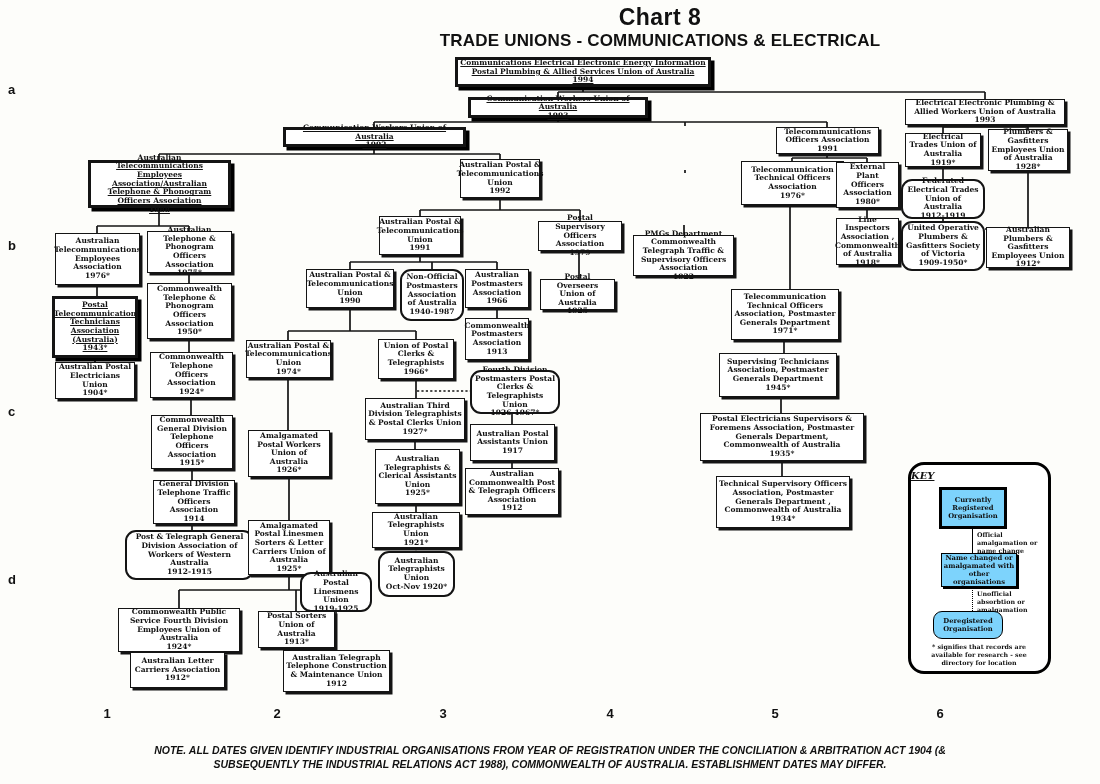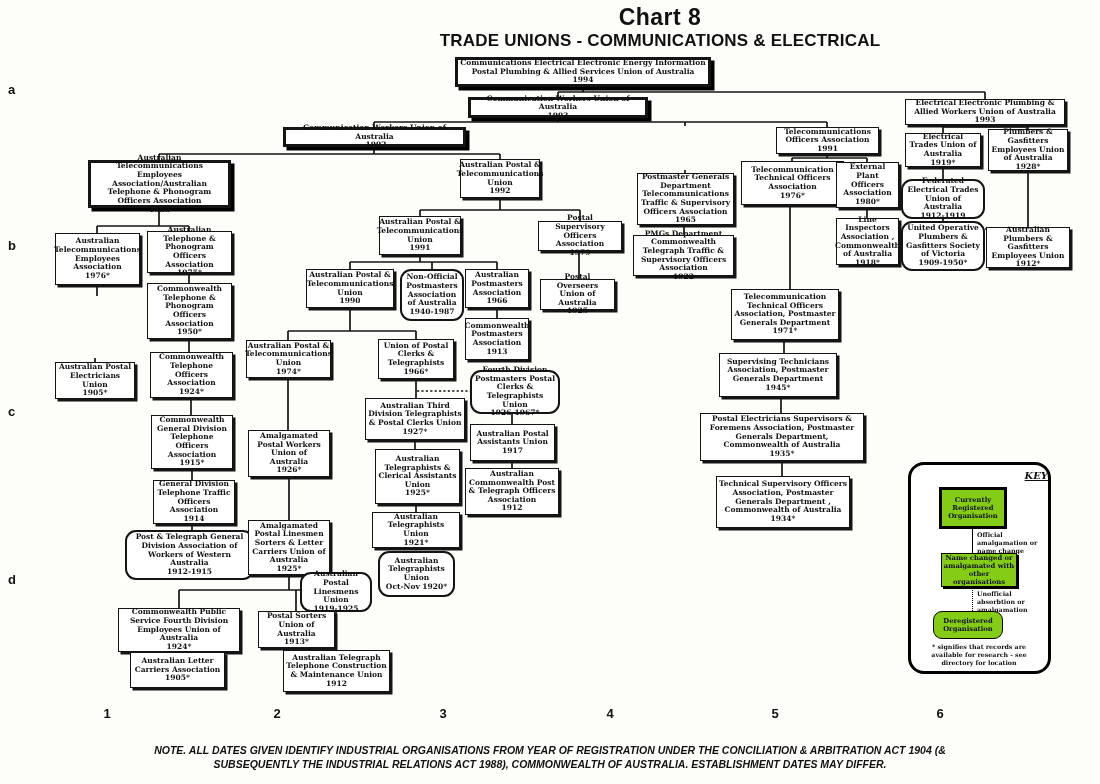--- a/index.html
+++ b/index.html
@@ -2,37 +2,37 @@
 <html><head>
 <meta charset="utf-8">
 <style>
   html,body{margin:0;padding:0;background:#e8e8e4;}
   #page{position:relative;width:1100px;height:784px;background:#fdfdfa;overflow:hidden;
         font-family:"DejaVu Serif",serif;color:#111;}
   #wires{position:absolute;left:0;top:0;}
   .node{position:absolute;display:flex;align-items:center;justify-content:center;text-align:center;
         font:bold 7.5px/1.15 "DejaVu Serif",serif;border:1.6px solid #141414;background:#fff;
         box-shadow:2.5px 2.5px 0 #141414;white-space:pre-line;padding:1px 2px;box-sizing:border-box;}
-  .t{border-width:3px;box-shadow:3.5px 3.5px 0 #000;}
+  .t{border-width:3px;box-shadow:3.5px 3.5px 0 #000;text-decoration:underline;}
   .r{border-radius:11px;box-shadow:none;border-width:2px;}
   .title-wrap{position:absolute;left:330px;top:4px;width:660px;text-align:center;
         font-family:"Liberation Sans",sans-serif;font-weight:bold;}
   .title-line1{font-size:23px;letter-spacing:.5px;}
   .title-line2{font-size:17px;letter-spacing:.2px;}
   .rowlabel{position:absolute;left:8px;font:bold 13px "Liberation Sans",sans-serif;}
   .collabel{position:absolute;top:706px;width:20px;text-align:center;font:bold 13px "Liberation Sans",sans-serif;}
   .note{position:absolute;left:140px;top:744px;width:820px;text-align:center;white-space:pre-line;
         font:italic bold 10.5px/1.3 "Liberation Sans",sans-serif;}
   
   #key{position:absolute;left:908px;top:462px;width:137px;height:206px;border:3.5px solid #000;
        border-radius:16px;background:#fff;}
-  .key-title{position:absolute;left:0;top:5px;width:100%;text-align:right;
+  .key-title{position:absolute;left:0;top:5px;width:100%;text-align:left;
        font:italic bold 10px "DejaVu Serif",serif;text-decoration:underline;}
   .key-box{position:absolute;display:flex;align-items:center;justify-content:center;text-align:center;
-       font:bold 6.8px/1.2 "DejaVu Serif",serif;background:#84cc16;box-sizing:border-box;padding:1px;}
+       font:bold 6.8px/1.2 "DejaVu Serif",serif;background:#7dd3fc;box-sizing:border-box;padding:1px;}
   .key-reg{left:28px;top:22px;width:68px;height:42px;border:3px solid #000;}
   .key-name{left:18px;top:88px;width:76px;height:34px;border:1.6px solid #000;box-shadow:2px 2px 0 #000;margin-left:12px;}
   .key-dereg{left:22px;top:146px;width:70px;height:28px;border:1.8px solid #000;border-radius:9px;}
   .key-line{position:absolute;left:61px;width:0;border-left:1.6px solid #000;}
   .key-line.solid{top:64px;height:24px;}
   .key-line.dotted{top:122px;height:24px;border-left-style:dotted;}
   .key-lbl{position:absolute;left:66px;width:68px;font:bold 6.3px/1.25 "DejaVu Serif",serif;text-align:left;}
   .key-foot{position:absolute;left:7px;top:178px;width:122px;text-align:center;
        font:bold 6.3px/1.3 "DejaVu Serif",serif;}
 </style>
@@ -95,22 +95,20 @@
   <div class="node" style="left:776px;top:127px;width:103px;height:27px">Telecommunications Officers Association
 1991</div>
   <div class="node" style="left:905px;top:133px;width:76px;height:34px">Electrical Trades Union of Australia
 1919*</div>
   <div class="node" style="left:988px;top:129px;width:80px;height:42px">Plumbers &amp; Gasfitters Employees Union of Australia
 1928*</div>
   <div class="node t" style="left:88px;top:160px;width:143px;height:48px">Australian Telecommunications Employees Association/Australian Telephone &amp; Phonogram Officers Association
 1988</div>
   <div class="node" style="left:460px;top:159px;width:80px;height:39px">Australian Postal &amp; Telecommunications Union
 1992</div>
-  <div class="node" style="left:637px;top:173px;width:97px;height:52px">Postmaster Generals Department Telecommunications Traffic &amp; Supervisory Officers Association
-1965</div>
   <div class="node" style="left:741px;top:161px;width:103px;height:44px">Telecommunication Technical Officers Association
 1976*</div>
   <div class="node" style="left:836px;top:162px;width:63px;height:46px">External Plant Officers Association
 1980*</div>
   <div class="node r" style="left:901px;top:179px;width:84px;height:40px">Federated Electrical Trades Union of Australia
 1912-1919</div>
   <div class="node" style="left:836px;top:218px;width:63px;height:47px">Line Inspectors Association , Commonwealth of Australia
 1918*</div>
   <div class="node r" style="left:901px;top:221px;width:84px;height:50px">United Operative Plumbers &amp; Gasfitters Society of Victoria
 1909-1950*</div>
@@ -127,32 +125,34 @@
   <div class="node" style="left:147px;top:231px;width:85px;height:42px">Australian Telephone &amp; Phonogram Officers Association
 1975*</div>
   <div class="node" style="left:306px;top:269px;width:88px;height:39px">Australian Postal &amp; Telecommunications Union
 1990</div>
   <div class="node r" style="left:400px;top:269px;width:64px;height:52px">Non-Official Postmasters Association of Australia
 1940-1987</div>
   <div class="node" style="left:465px;top:269px;width:64px;height:39px">Australian Postmasters Association
 1966</div>
   <div class="node" style="left:147px;top:283px;width:85px;height:56px">Commonwealth Telephone &amp; Phonogram Officers Association
 1950*</div>
+  <div class="node t" style="left:52px;top:296px;width:86px;height:62px">Postal Telecommunication Technicians Association (Australia)
+1943*</div>
   <div class="node" style="left:540px;top:279px;width:75px;height:31px">Postal Overseers Union of Australia
 1925</div>
   <div class="node" style="left:465px;top:318px;width:64px;height:42px">Commonwealth Postmasters Association
 1913</div>
   <div class="node" style="left:731px;top:289px;width:108px;height:51px">Telecommunication Technical Officers Association, Postmaster Generals Department
 1971*</div>
   <div class="node" style="left:378px;top:339px;width:76px;height:40px">Union of Postal Clerks &amp; Telegraphists
 1966*</div>
   <div class="node" style="left:246px;top:340px;width:85px;height:38px">Australian Postal &amp; Telecommunications Union
 1974*</div>
   <div class="node" style="left:55px;top:362px;width:80px;height:37px">Australian Postal Electricians Union
-1905*</div>
+1904*</div>
   <div class="node" style="left:150px;top:352px;width:83px;height:46px">Commonwealth Telephone Officers Association
 1924*</div>
   <div class="node" style="left:719px;top:353px;width:118px;height:44px">Supervising Technicians Association, Postmaster Generals Department
 1945*</div>
   <div class="node r" style="left:470px;top:370px;width:90px;height:44px">Fourth Division Postmasters Postal Clerks &amp; Telegraphists Union
 1926-1967*</div>
   <div class="node" style="left:365px;top:398px;width:100px;height:42px">Australian Third Division Telegraphists &amp; Postal Clerks Union
 1927*</div>
   <div class="node" style="left:151px;top:415px;width:82px;height:54px">Commonwealth General Division Telephone Officers Association
 1915*</div>
@@ -178,21 +178,21 @@
 1925*</div>
   <div class="node r" style="left:378px;top:551px;width:77px;height:46px">Australian Telegraphists Union
 Oct-Nov 1920*</div>
   <div class="node r" style="left:300px;top:572px;width:72px;height:40px">Australian Postal Linesmens Union
 1919-1925</div>
   <div class="node" style="left:118px;top:608px;width:122px;height:44px">Commonwealth Public Service Fourth Division Employees Union of Australia
 1924*</div>
   <div class="node" style="left:258px;top:611px;width:77px;height:37px">Postal Sorters Union of Australia
 1913*</div>
   <div class="node" style="left:130px;top:652px;width:95px;height:36px">Australian Letter Carriers Association
-1905*</div>
+1912*</div>
   <div class="node" style="left:283px;top:650px;width:107px;height:42px">Australian Telegraph Telephone Construction &amp; Maintenance Union
 1912</div>
 
   <div id="key">
     <div class="key-title">KEY</div>
     <div class="key-box key-reg">Currently Registered Organisation</div>
     <div class="key-line solid"></div>
     <div class="key-lbl" style="top:66px">Official amalgamation or name change</div>
     <div class="key-box key-name">Name changed or amalgamated with other organisations</div>
     <div class="key-line dotted"></div>

